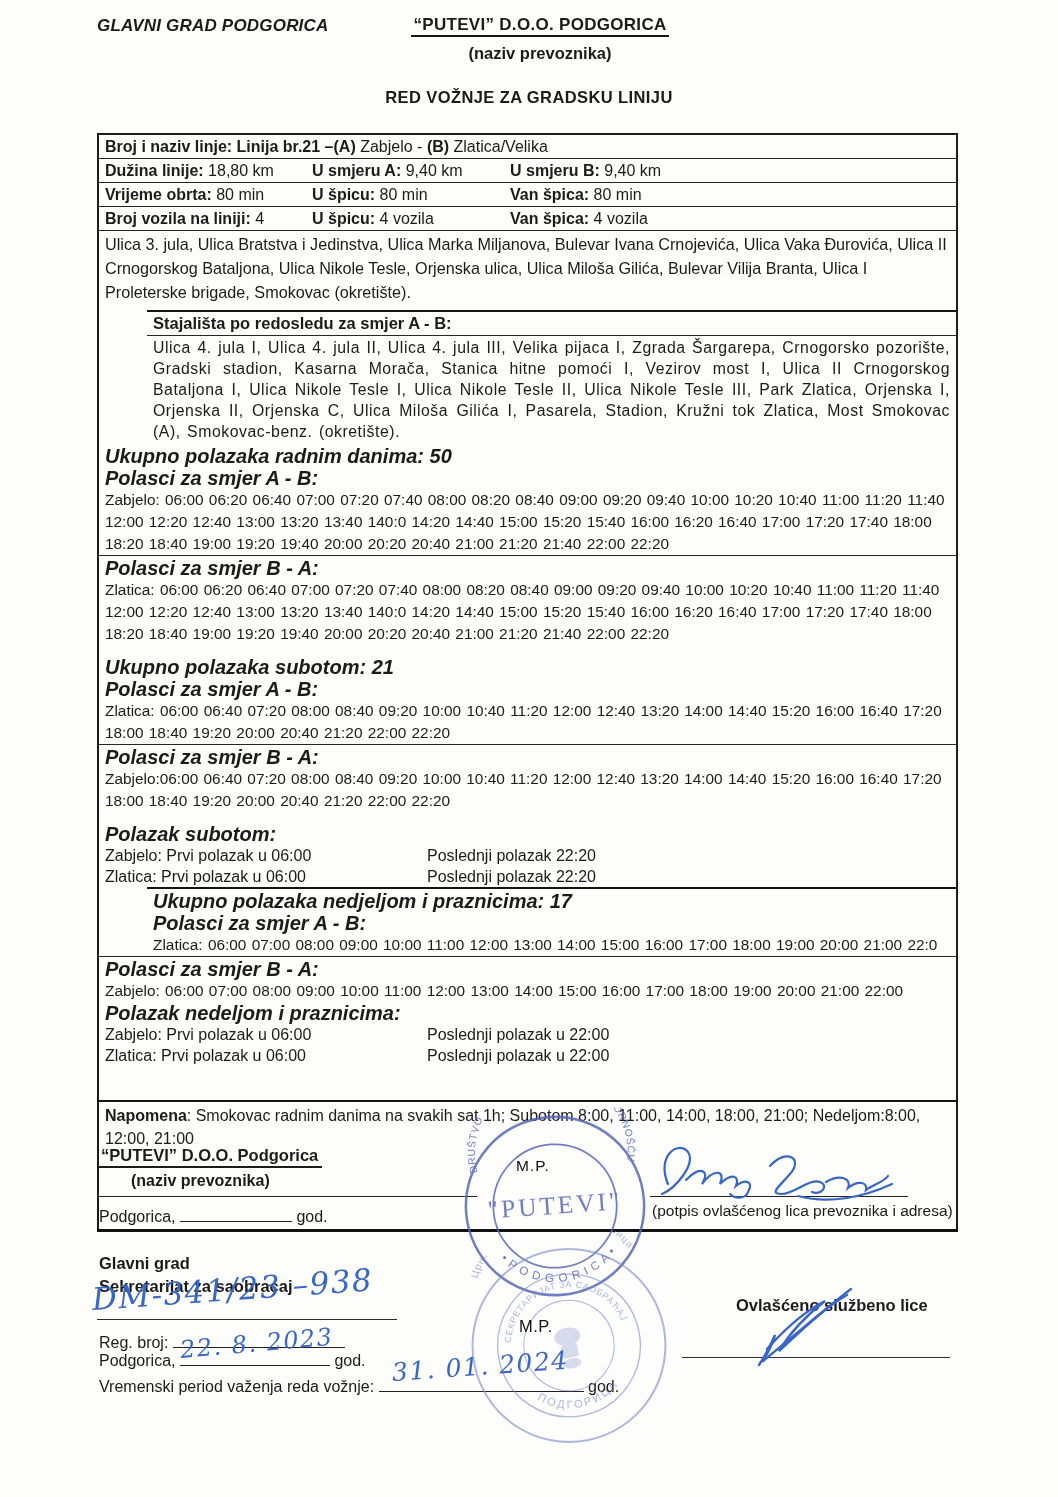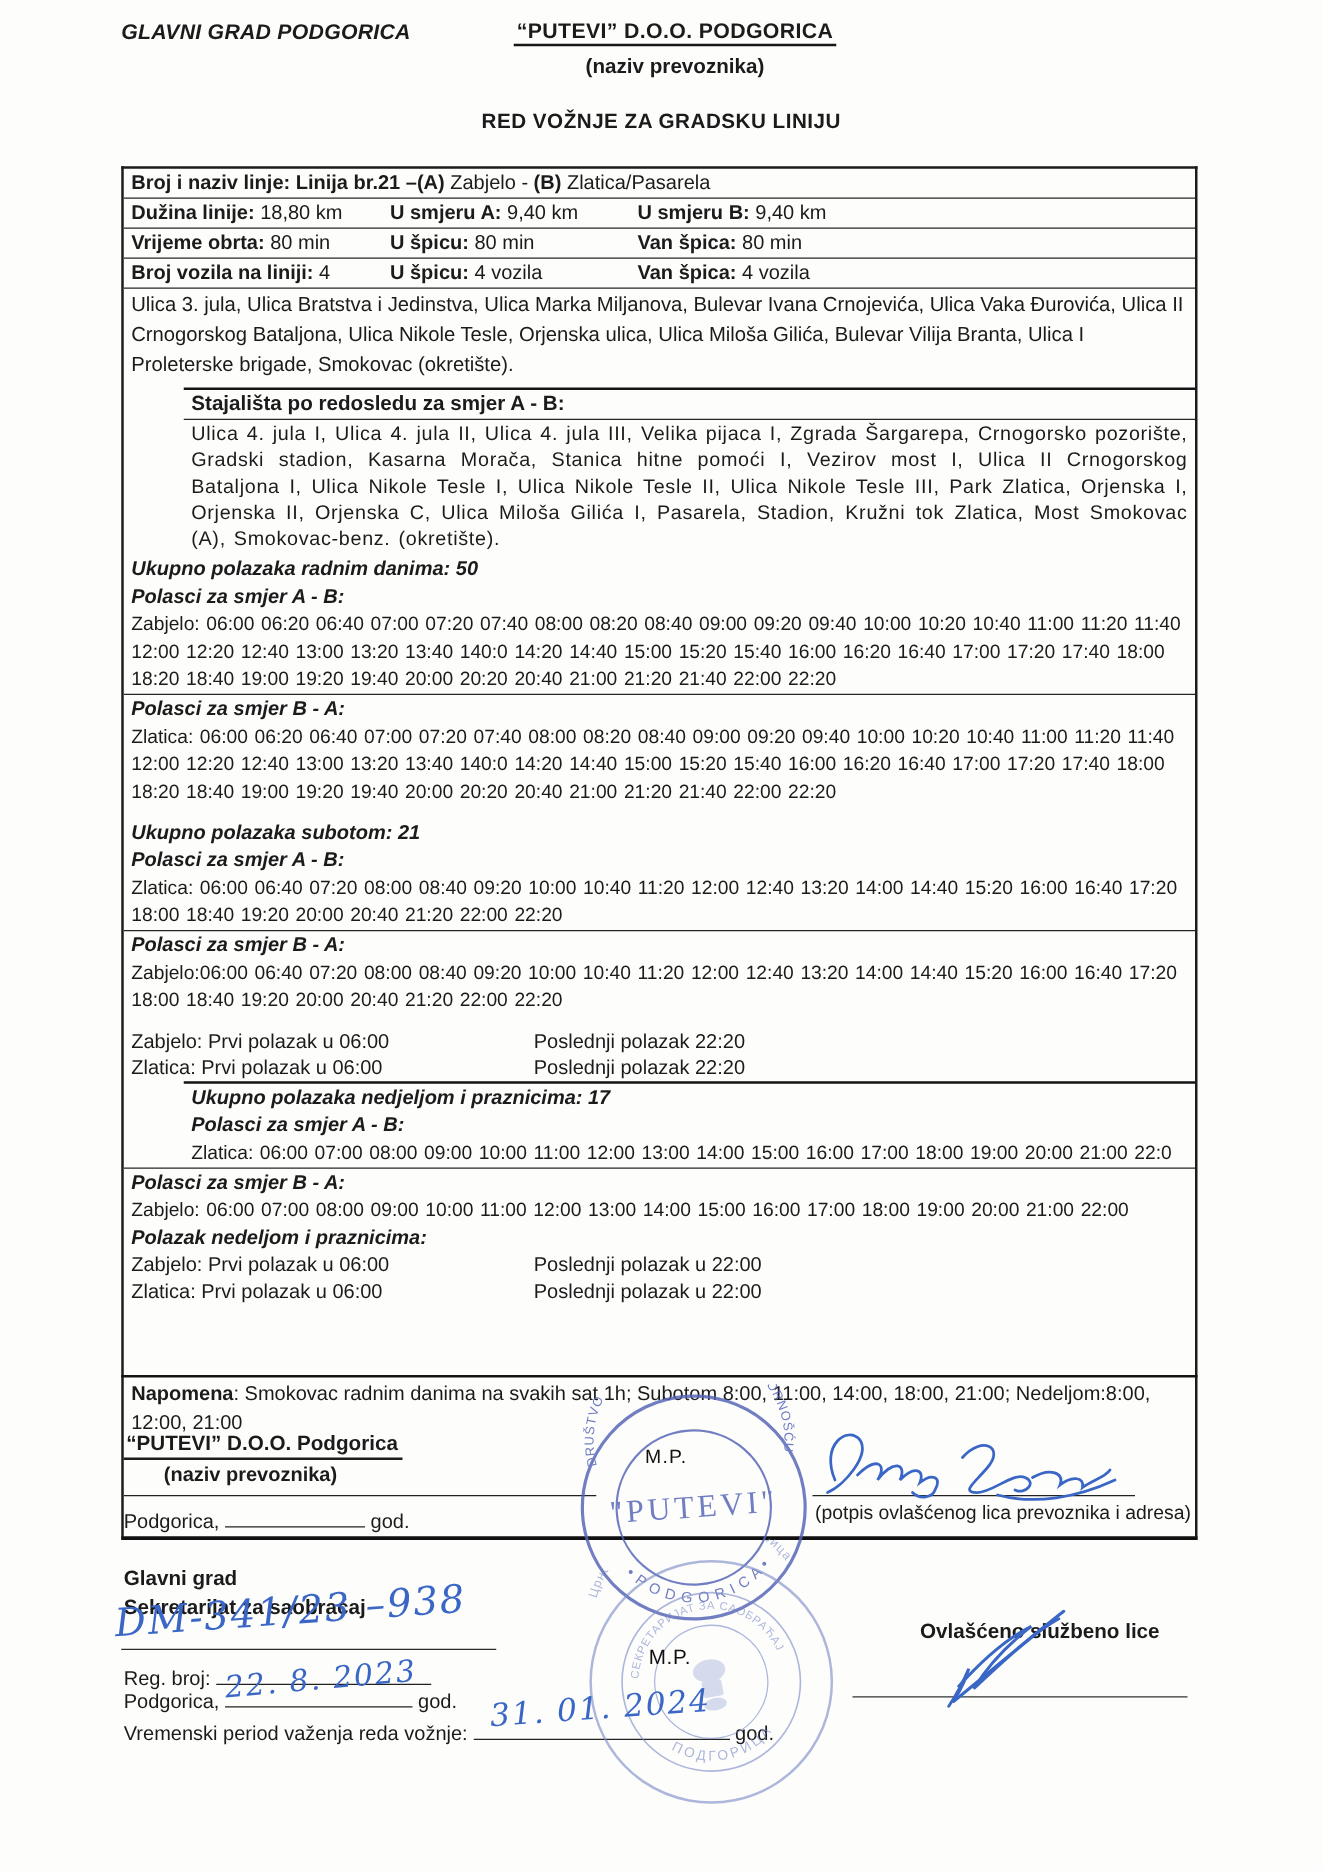--- a/index.html
+++ b/index.html
@@ -2,21 +2,21 @@
 <html><head>
 <meta charset="utf-8">
 <style>
   html,body{margin:0;padding:0;}
   body{
     width:1058px;height:1497px;background:#fdfdfc;position:relative;
     font-family:"Liberation Sans",sans-serif;color:#1b1b1b;overflow:hidden;
   }
   .abs{position:absolute;}
   .b{font-weight:bold;}
-  .bi{font-weight:bold;font-style:italic;font-size:16px;line-height:22px;}
+  .bi{font-weight:bold;font-style:italic;font-size:20px;line-height:22px;}
   
   .hdr-org{left:97px;top:16px;font-size:17px;font-weight:bold;letter-spacing:.2px;font-style:italic;}
   .hdr-carrier{left:310px;top:15px;width:460px;text-align:center;font-size:17px;}
   .hdr-carrier span{font-weight:bold;border-bottom:2px solid #161616;padding:0 2px 1px 2px;letter-spacing:.3px;}
   .hdr-sub{left:310px;top:44px;width:460px;text-align:center;font-size:16.5px;font-weight:bold;}
   .doc-title{left:0;top:88px;width:1058px;text-align:center;font-size:16.5px;font-weight:bold;letter-spacing:.4px;}
   
   .doc-table{
     left:97px;top:133px;width:861px;height:1099px;box-sizing:border-box;
     border:2px solid #1c1c1c;border-bottom:3px solid #111;overflow:hidden;
@@ -71,21 +71,21 @@
 <body>
 
 <div>
 
   <div class="abs hdr-org">GLAVNI GRAD PODGORICA</div>
   <div class="abs hdr-carrier"><span>“PUTEVI” D.O.O.  PODGORICA</span></div>
   <div class="abs hdr-sub">(naziv prevoznika)</div>
   <div class="abs doc-title">RED VOŽNJE ZA GRADSKU LINIJU</div>
 
   <div class="abs doc-table">
-    <div class="row"><span class="b">Broj i naziv linje: </span><span class="b">Linija br.21 </span><span class="b">–</span><span class="b">(A)</span><span> Zabjelo - </span><span class="b">(B)</span><span> Zlatica/Pasarela</span></div>
+    <div class="row"><span class="b">Broj i naziv linje: </span><span class="b">Linija br.21 </span><span class="b">–</span><span class="b">(A)</span><span> Zabjelo - </span><span class="b">(B)</span><span> Zlatica/Velika</span></div>
 
     <div class="row grid3">
       <div><span class="b">Dužina linije:</span><span> 18,80 km</span></div>
       <div><span class="b">U smjeru A:</span><span> 9,40 km</span></div>
       <div><span class="b">U smjeru B:</span><span> 9,40 km</span></div>
     </div>
 
     <div class="row grid3">
       <div><span class="b">Vrijeme obrta:</span><span> 80 min</span></div>
       <div><span class="b">U špicu:</span><span> 80 min</span></div>
@@ -120,20 +120,21 @@
     <div class="sec">
       <div class="bi">Ukupno polazaka subotom: 21</div>
       <div class="bi">Polasci za smjer  A - B:</div>
       <div class="times-body">Zlatica: 06:00 06:40 07:20 08:00 08:40 09:20 10:00 10:40 11:20 12:00 12:40 13:20 14:00 14:40 15:20 16:00 16:40 17:20 18:00 18:40 19:20 20:00 20:40 21:20 22:00 22:20</div>
     </div>
     <div class="sec bt">
       <div class="bi">Polasci za smjer  B - A:</div>
       <div class="times-body sp-after2">Zabjelo:06:00 06:40 07:20 08:00 08:40 09:20 10:00 10:40 11:20 12:00 12:40 13:20 14:00 14:40 15:20 16:00 16:40 17:20 18:00 18:40 19:20 20:00 20:40 21:20 22:00 22:20</div>
     </div>
     <div class="sec">
+      <div class="bi">Polazak subotom:</div>
       <div class="fl-row">
           <span class="l">Zabjelo: Prvi polazak u 06:00</span>
           <span>Poslednji polazak 22:20</span>
         </div>
       <div class="fl-row">
           <span class="l">Zlatica: Prvi polazak u 06:00</span>
           <span>Poslednji polazak  22:20</span>
         </div>
     </div>
 

